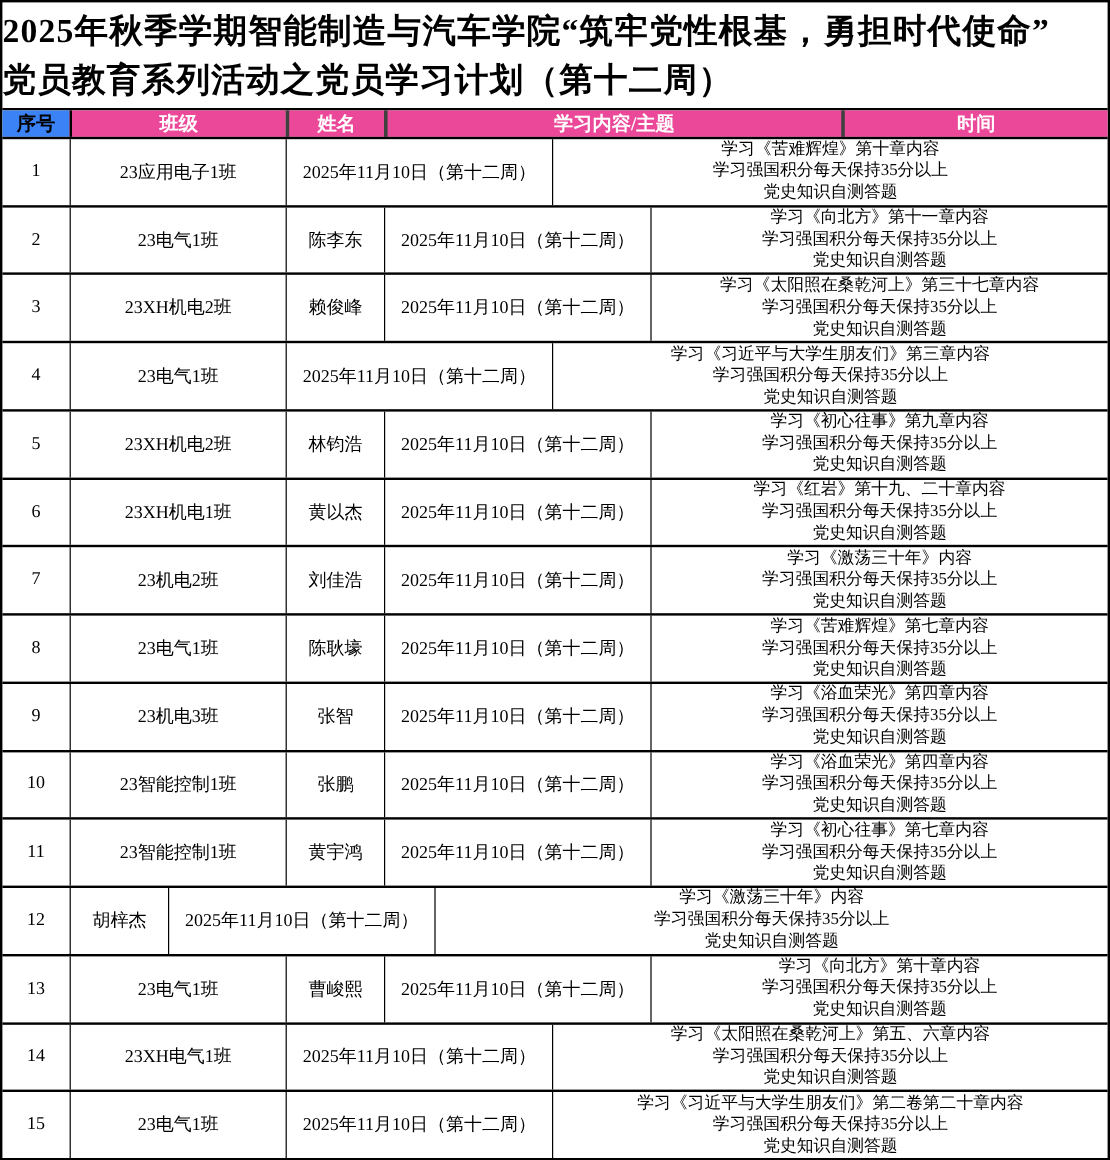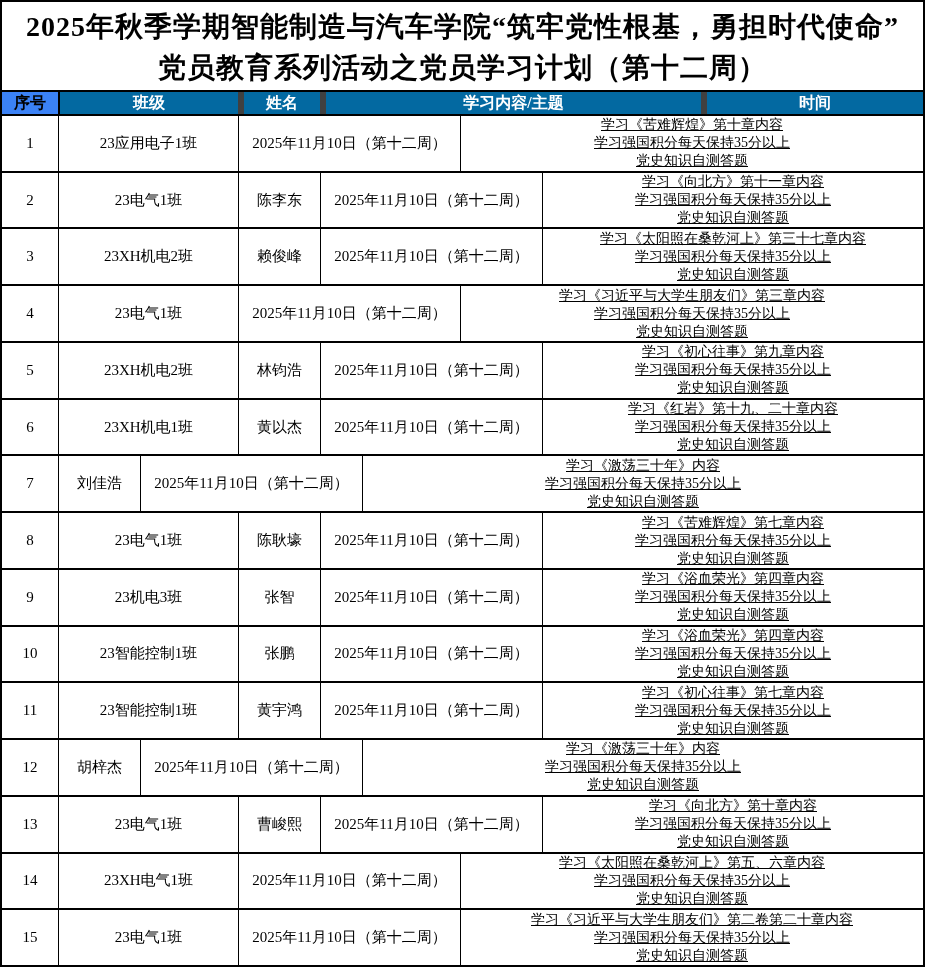--- a/index.html
+++ b/index.html
@@ -1,42 +1,42 @@
 <!DOCTYPE html>
 <html><head>
 <meta charset="utf-8">
 <style>
   * { margin:0; padding:0; box-sizing:border-box; }
   html,body { background:#fff; }
   body { width:925px; height:967px; font-family:"Liberation Serif","DejaVu Serif",serif; color:#000; }
   .page { width:925px; height:967px; border:2px solid #000; display:flex; flex-direction:column; background:#fff; }
 
-  .title-block { height:88px; flex:0 0 88px; display:flex; flex-direction:column; justify-content:center; align-items:center; padding-top:2px; }
+  .title-block { height:88px; flex:0 0 88px; display:flex; flex-direction:column; justify-content:center; align-items:flex-start; padding-top:2px; }
   .title-line { font-size:28px; font-weight:bold; line-height:41px; letter-spacing:1px; white-space:nowrap; }
 
   .header-row { flex:0 0 24px; display:flex; border-top:2px solid #000; }
-  .hc { display:flex; align-items:center; justify-content:center; font-weight:bold; font-size:16px; background:#0369a1; color:#fff; overflow:hidden; }
+  .hc { display:flex; align-items:center; justify-content:center; font-weight:bold; font-size:16px; background:#ec4899; color:#fff; overflow:hidden; }
   .hc.first { background:#3b82f6; color:#000; }
   .header-row .hc:nth-child(2) { border-left:2px solid #000; }
-  .header-row .hc:nth-child(n+3) { border-left:6px solid #404040; }
+  .header-row .hc:nth-child(n+3) { border-left:3px solid #404040; }
 
   .table-body { flex:1 1 auto; display:flex; flex-direction:column; }
   .row { flex:1 1 0; display:flex; border-top:2px solid #000; min-height:0; }
   .cell { display:flex; align-items:center; justify-content:center; text-align:center; overflow:hidden; }
   .cell + .cell { border-left:1px solid #000; }
 
   .col-no      { flex:0 0 56px;  width:56px; }
   .col-class   { flex:0 0 180px; width:180px; }
   .col-name    { flex:0 0 82px;  width:82px; }
   .col-time    { flex:0 0 222px; width:222px; }
   .col-content { flex:1 1 auto; }
 
   .cell-no, .cell-class, .cell-name, .cell-time { font-size:15px; }
   .cell-content { flex-direction:column; justify-content:center; font-size:14px; line-height:18px; }
-  .content-line { white-space:nowrap;text-decoration:underline; }
+  .content-line { white-space:nowrap; }
 </style>
 </head>
 <body>
 
 <div class="page">
 
   <div class="title-block">
     <div class="title-line">2025年秋季学期智能制造与汽车学院“筑牢党性根基，勇担时代使命”</div>
     <div class="title-line">党员教育系列活动之党员学习计划（第十二周）</div>
   </div>
@@ -109,20 +109,21 @@
     <div class="cell cell-name col-name">黄以杰</div>
     <div class="cell cell-time col-time">2025年11月10日（第十二周）</div>
     <div class="cell cell-content col-content">
           <div class="content-line">学习《红岩》第十九、二十章内容</div>
           <div class="content-line">学习强国积分每天保持35分以上</div>
           <div class="content-line">党史知识自测答题</div>
         </div>
   </div>
       <div class="row">
     <div class="cell cell-no col-no">7</div>
+    <div class="cell cell-class col-class">23机电2班</div>
     <div class="cell cell-name col-name">刘佳浩</div>
     <div class="cell cell-time col-time">2025年11月10日（第十二周）</div>
     <div class="cell cell-content col-content">
           <div class="content-line">学习《激荡三十年》内容</div>
           <div class="content-line">学习强国积分每天保持35分以上</div>
           <div class="content-line">党史知识自测答题</div>
         </div>
   </div>
       <div class="row">
     <div class="cell cell-no col-no">8</div>

